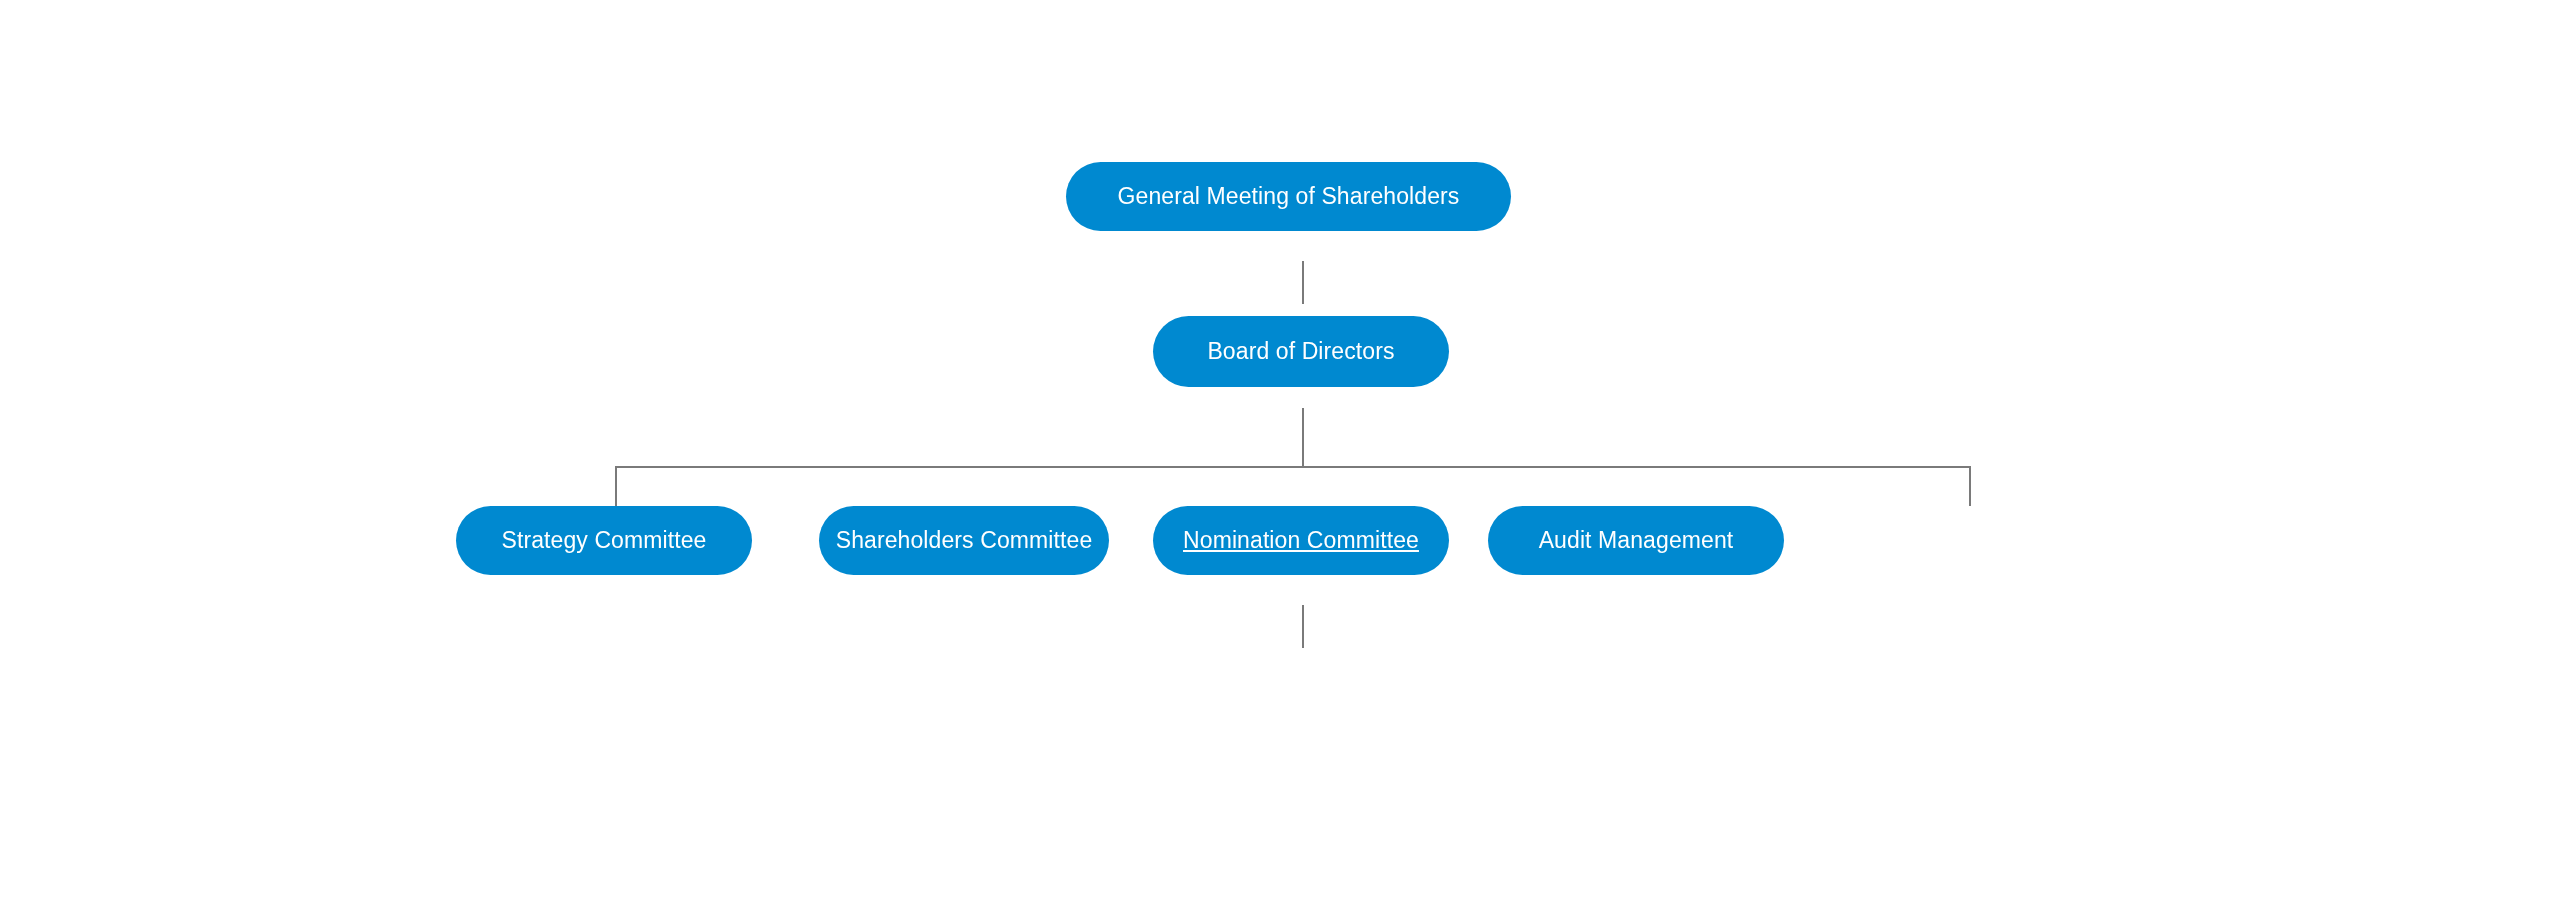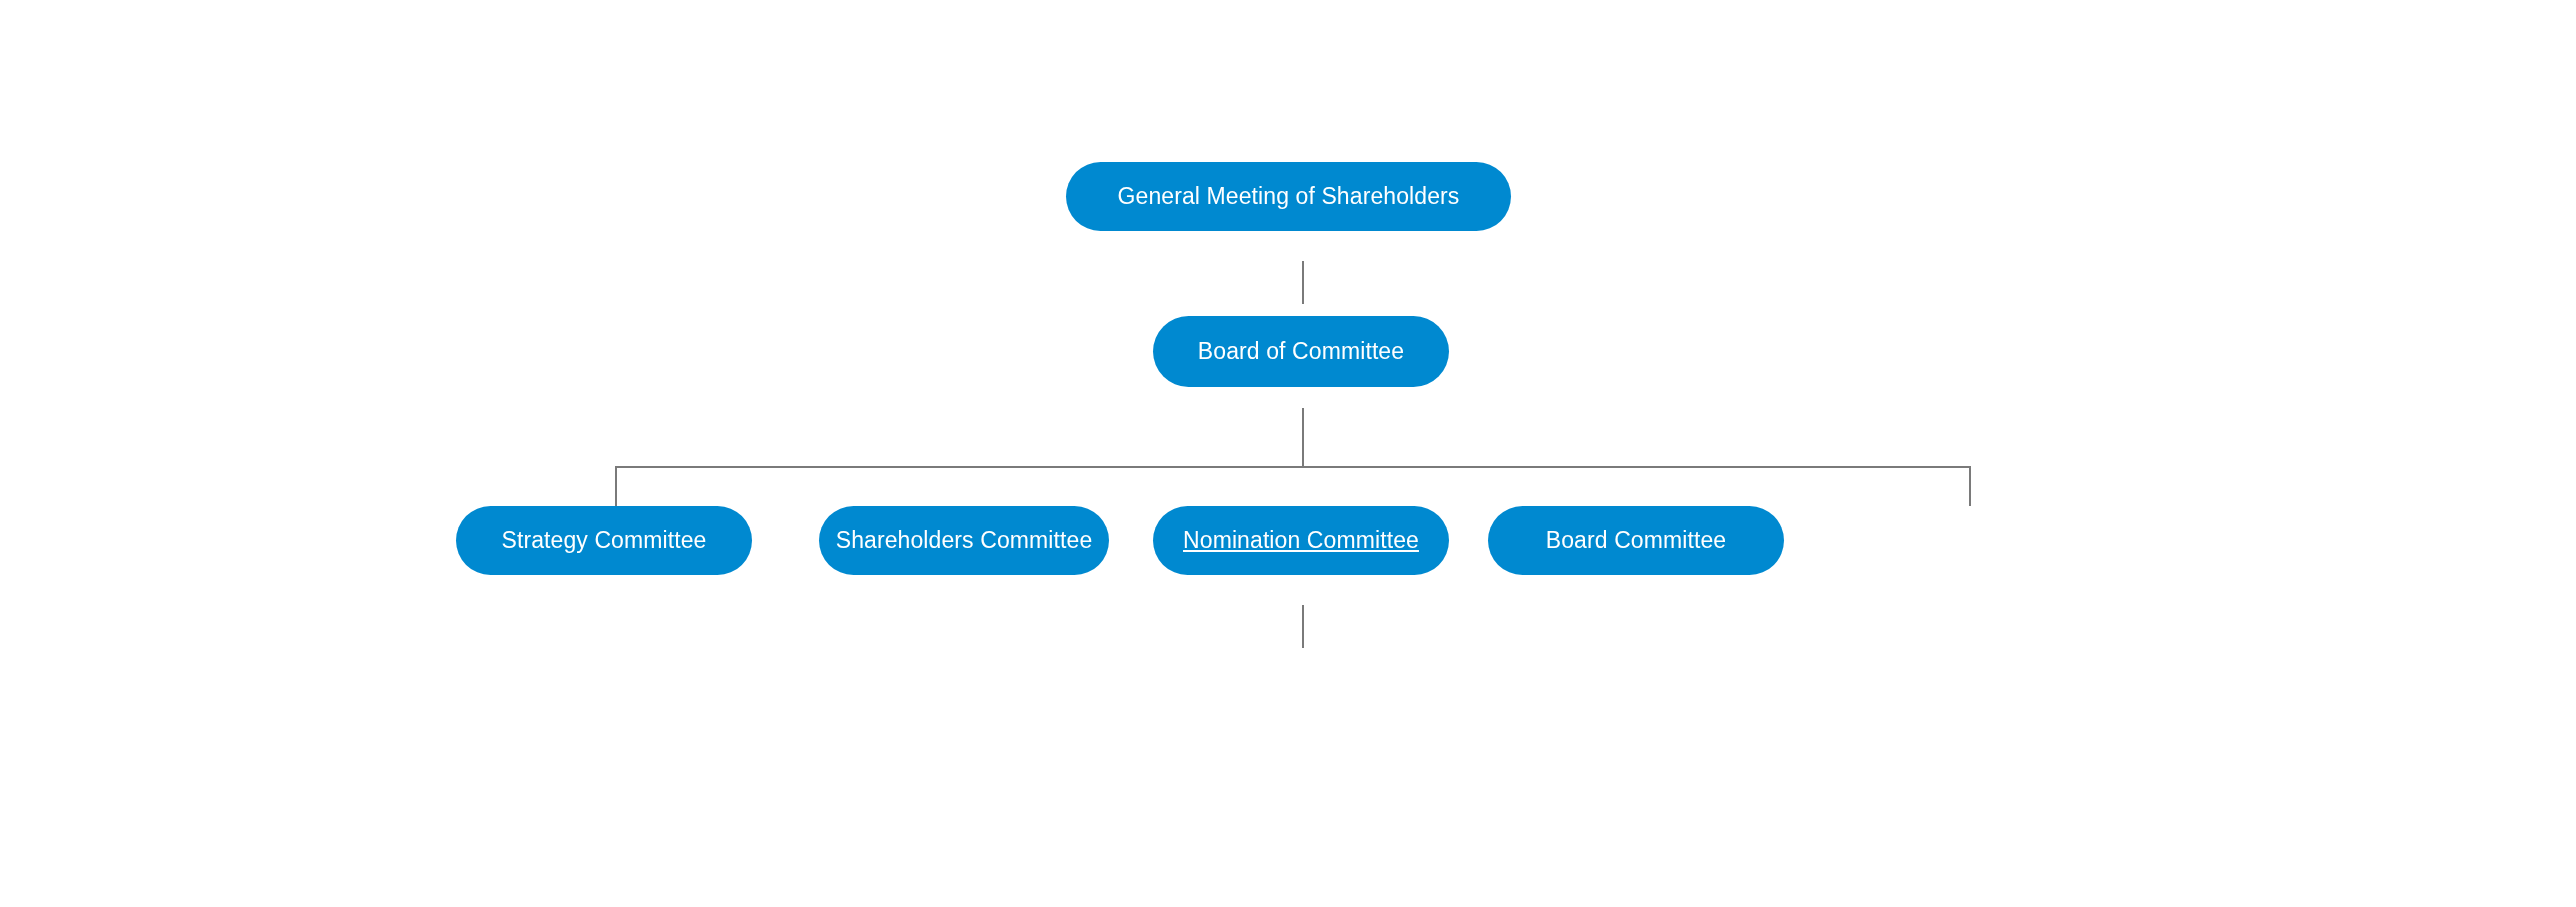--- a/index.html
+++ b/index.html
@@ -127,21 +127,21 @@
 
 <div id="org-chart">
 
   <div class="node" id="node-shareholders">
     <span class="node-label">General Meeting of Shareholders</span>
   </div>
 
   <div class="connector connector-v" id="connector-shareholders-board"></div>
 
   <div class="node" id="node-board">
-    <span class="node-label">Board of Committee</span>
+    <span class="node-label">Board of Directors</span>
   </div>
 
   <div class="connector connector-v" id="connector-board-branch"></div>
 
   <div class="connector connector-h" id="connector-branch-bar"></div>
 
   <div class="connector connector-v connector-drop" id="connector-drop-0"></div>
   <div class="connector connector-v connector-drop" id="connector-drop-4"></div>
   <div class="connector connector-v" id="connector-drop-mid"></div>
 
@@ -151,21 +151,21 @@
 
   <div class="node node-committee" id="node-committee-1">
     <span class="node-label">Shareholders Committee</span>
   </div>
 
   <div class="node node-committee" id="node-committee-2">
     <span class="node-label">Nomination Committee</span>
   </div>
 
   <div class="node node-committee" id="node-committee-3">
-    <span class="node-label">Board Committee</span>
+    <span class="node-label">Audit Management</span>
   </div>
 
 
   <div class="connector connector-v" id="connector-nomination-management"></div>
 
 
 </div>
 
 
 </body></html>

